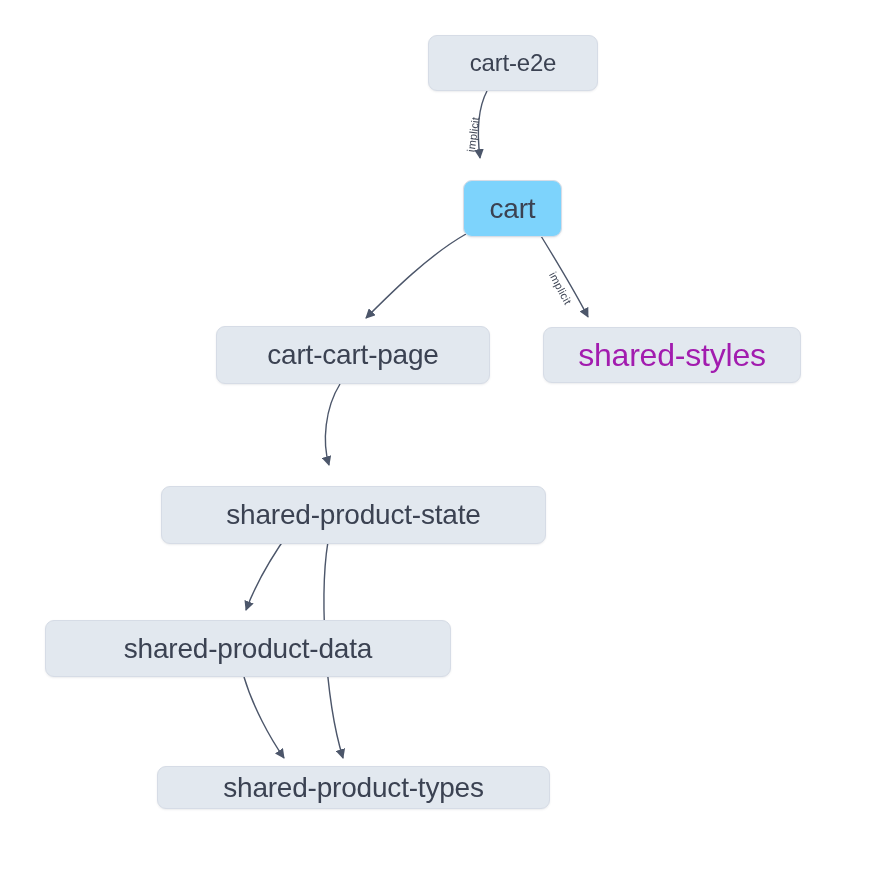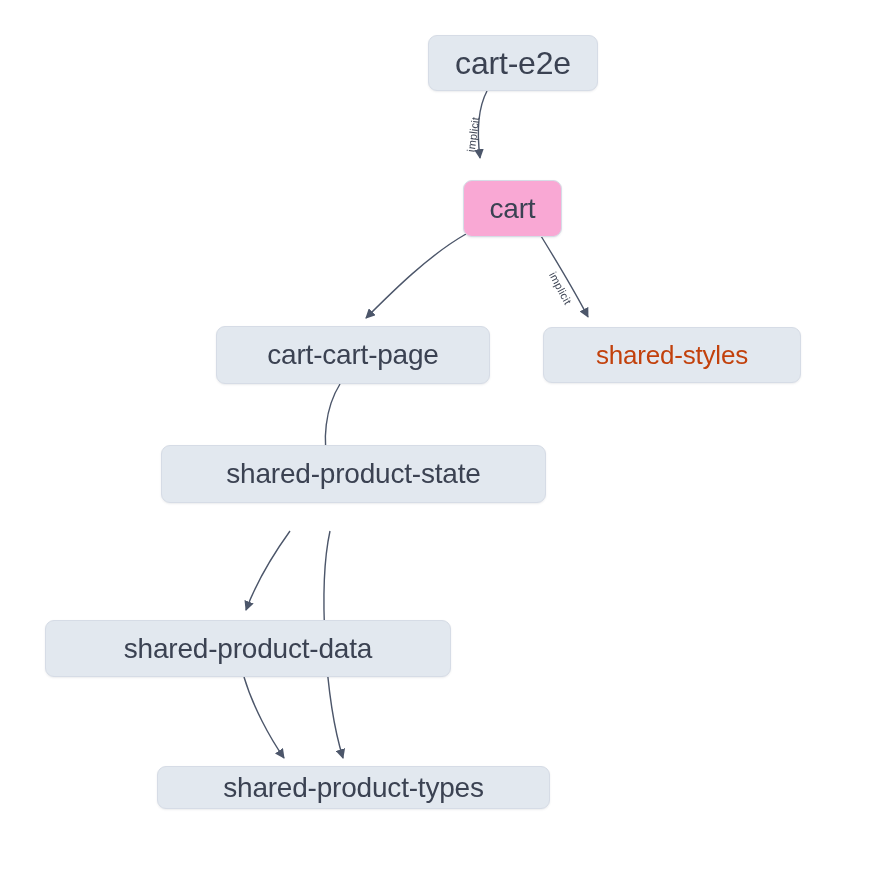--- a/index.html
+++ b/index.html
@@ -75,33 +75,33 @@
         <path class="edge-path" d="M 541 236 C 557 262 574 290 588 317" stroke="#4c566a" marker-end="url(#arrowhead)"></path>
         <text class="edge-label" x="557" y="290" text-anchor="middle" fill="#3b4252" transform="rotate(62,557,290)">implicit</text>
         <path class="edge-path" d="M 340 384 C 325 408 322 442 329 465" stroke="#4c566a" marker-end="url(#arrowhead)"></path>
         <path class="edge-path" d="M 290 531 C 272 556 255 586 246 610" stroke="#4c566a" marker-end="url(#arrowhead)"></path>
         <path class="edge-path" d="M 330 531 C 318 586 325 700 343 758" stroke="#4c566a" marker-end="url(#arrowhead)"></path>
         <path class="edge-path" d="M 244 677 C 253 707 270 738 284 758" stroke="#4c566a" marker-end="url(#arrowhead)"></path>
       </g>
   </svg>
 
   <div id="nodes-layer">
-      <div class="node" style="left: 428px; top: 35px; width: 170px; height: 56px; font-size: 32px; background: rgb(226, 232, 239); border-color: rgb(214, 220, 230); color: rgb(59, 66, 82);">
+      <div class="node" style="left: 428px; top: 35px; width: 170px; height: 56px; font-size: 24px; background: rgb(226, 232, 239); border-color: rgb(214, 220, 230); color: rgb(59, 66, 82);">
         <span class="node-label">cart-e2e</span>
       </div>
-      <div class="node" style="left: 463px; top: 180px; width: 99px; height: 57px; font-size: 28px; background: #f9a8d4; border-color: rgb(214, 220, 230); color: rgb(59, 66, 82);">
+      <div class="node" style="left: 463px; top: 180px; width: 99px; height: 57px; font-size: 28px; background: #7dd3fc; border-color: rgb(214, 220, 230); color: rgb(59, 66, 82);">
         <span class="node-label">cart</span>
       </div>
       <div class="node" style="left: 216px; top: 326px; width: 274px; height: 58px; font-size: 28px; background: rgb(226, 232, 239); border-color: rgb(214, 220, 230); color: rgb(59, 66, 82);">
         <span class="node-label">cart-cart-page</span>
       </div>
-      <div class="node" style="left: 543px; top: 327px; width: 258px; height: 56px; font-size: 26px; background: rgb(226, 232, 239); border-color: rgb(214, 220, 230); color: #c2410c; align-items: center;">
+      <div class="node" style="left: 543px; top: 327px; width: 258px; height: 56px; font-size: 32px; background: rgb(226, 232, 239); border-color: rgb(214, 220, 230); color: #a21caf; align-items: center;">
         <span class="node-label">shared-styles</span>
       </div>
-      <div class="node" style="left: 161px; top: 445px; width: 385px; height: 58px; font-size: 28px; background: rgb(226, 232, 239); border-color: rgb(214, 220, 230); color: rgb(59, 66, 82);">
+      <div class="node" style="left: 161px; top: 486px; width: 385px; height: 58px; font-size: 28px; background: rgb(226, 232, 239); border-color: rgb(214, 220, 230); color: rgb(59, 66, 82);">
         <span class="node-label">shared-product-state</span>
       </div>
       <div class="node" style="left: 45px; top: 620px; width: 406px; height: 57px; font-size: 28px; background: rgb(226, 232, 239); border-color: rgb(214, 220, 230); color: rgb(59, 66, 82);">
         <span class="node-label">shared-product-data</span>
       </div>
       <div class="node" style="left: 157px; top: 766px; width: 393px; height: 43px; font-size: 28px; background: rgb(226, 232, 239); border-color: rgb(214, 220, 230); color: rgb(59, 66, 82);">
         <span class="node-label">shared-product-types</span>
       </div>
     </div>
 

